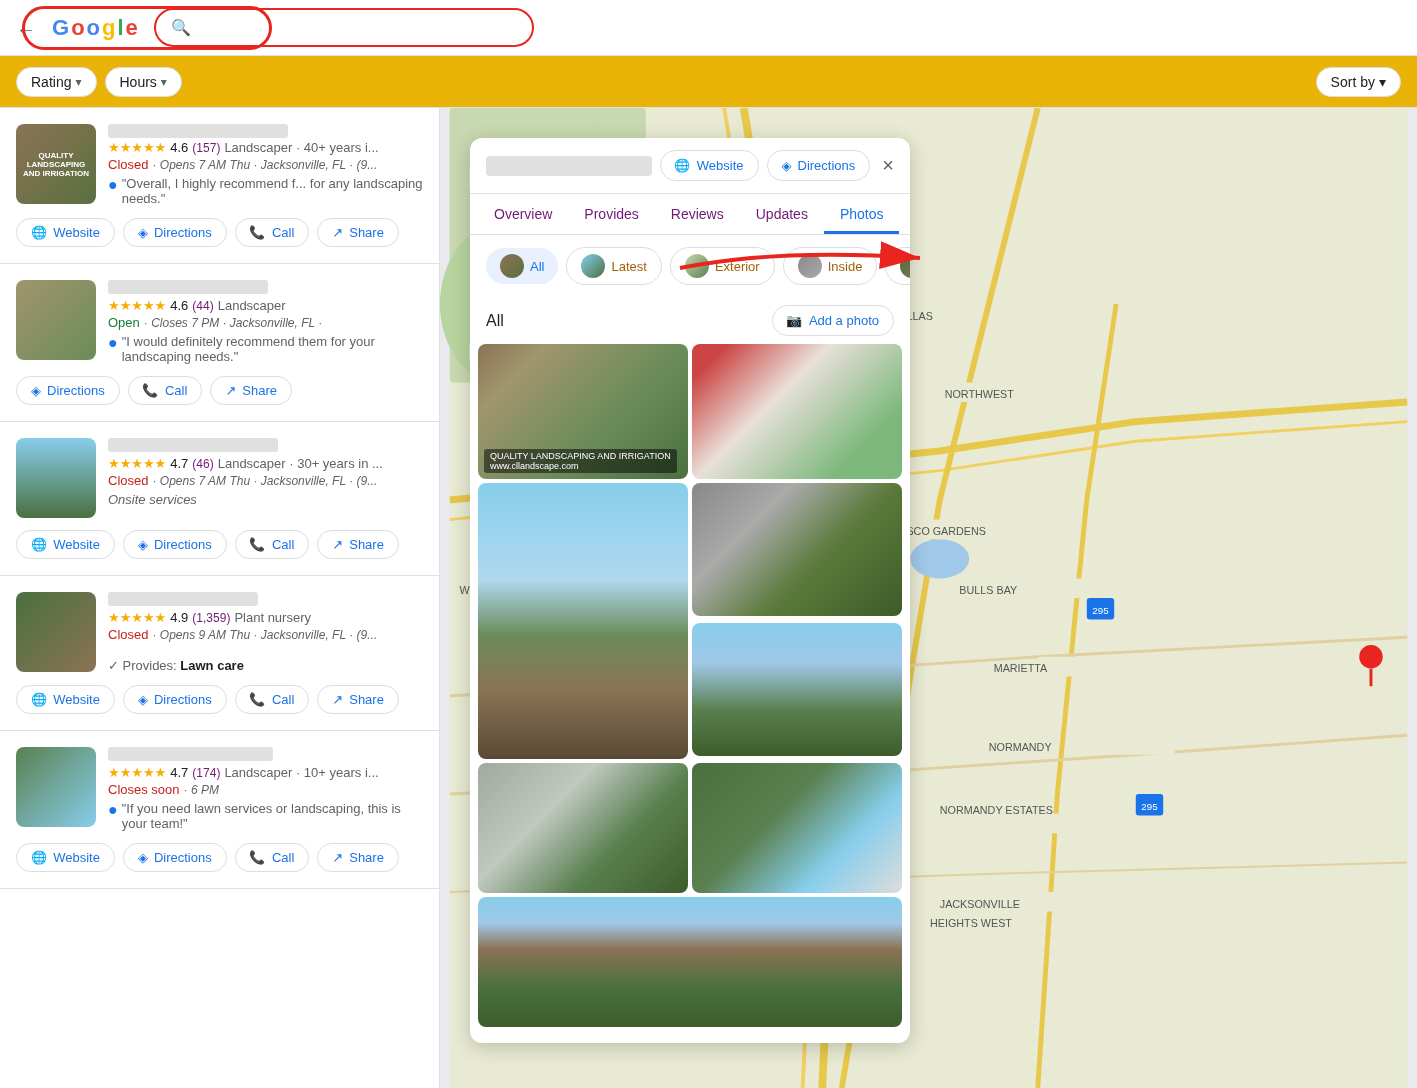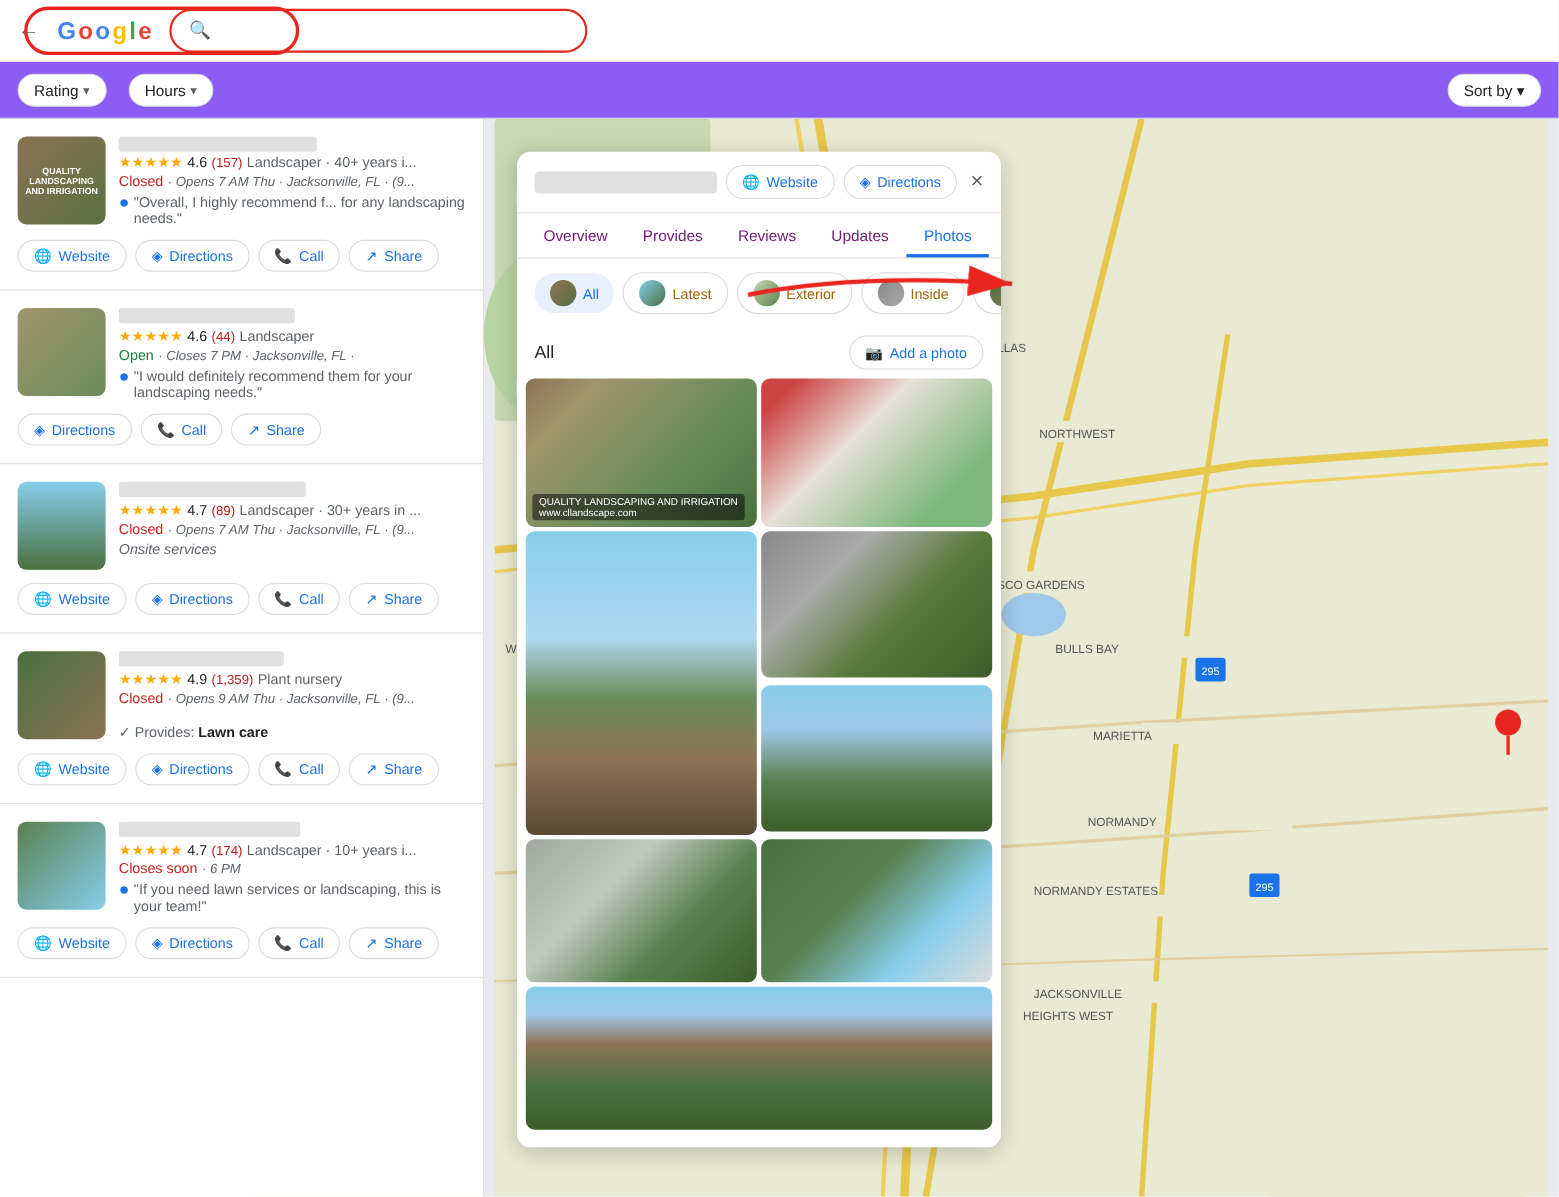--- a/index.html
+++ b/index.html
@@ -16,22 +16,22 @@
     .g-o { color: #FBBC05; } .g-o2 { color: #34A853; } .g-e { color: #EA4335; }
     .search-bar-wrap {
       display: flex; align-items: center; border: 2px solid #E8251E; border-radius: 24px;
       padding: 8px 16px; width: 380px; background: #fff;
     }
     .search-icon-wrap { color: #9aa0a6; margin-right: 8px; font-size: 16px; }
     .search-input { border: none; outline: none; font-size: 15px; flex: 1; color: #202124; }
 
     
     .filter-bar {
-      display: flex; align-items: center; padding: 8px 16px; gap: 20px; border-bottom: 1px solid #e0e0e0;
-      background: #8b5cf6; height: 52px;
+      display: flex; align-items: center; padding: 8px 16px; gap: 8px; border-bottom: 1px solid #e0e0e0;
+      background: #eab308; height: 52px;
     }
     .filter-btn {
       display: flex; align-items: center; gap: 4px; border: 1px solid #dadce0; border-radius: 20px;
       padding: 6px 14px; font-size: 14px; color: #202124; cursor: pointer; background: #fff;
     }
     .filter-btn .chevron { font-size: 12px; color: #5f6368; }
     .sort-btn {
       margin-left: auto; display: flex; align-items: center; gap: 4px; border: 1px solid #dadce0;
       border-radius: 20px; padding: 6px 14px; font-size: 14px; color: #202124; cursor: pointer; background: #fff;
     }
@@ -46,21 +46,21 @@
     .listing { display: flex; flex-direction: column; padding: 16px; border-bottom: 1px solid #e0e0e0; }
     .listing-top { display: flex; gap: 12px; }
     .listing-img {
       width: 80px; height: 80px; border-radius: 8px; background: #c9d6c9; flex-shrink: 0;
       overflow: hidden; display: flex; align-items: center; justify-content: center;
     }
     .listing-info { flex: 1; }
     .listing-name { font-size: 14px; font-weight: 500; color: #202124; margin-bottom: 2px; }
     .listing-stars { display: flex; align-items: center; gap: 4px; font-size: 13px; margin-bottom: 2px; }
     .stars { color: #F9AB00; font-size: 13px; }
-    .rating-count { color: #b91c1c; font-size: 12px; }
+    .rating-count { color: #701a75; font-size: 12px; }
     .listing-type { color: #5f6368; font-size: 13px; }
     .listing-status { display: flex; align-items: center; gap: 4px; font-size: 13px; margin-top: 2px; }
     .closed { color: #C5221F; font-weight: 500; }
     .open-status { color: #188038; font-weight: 500; }
     .listing-detail { color: #5f6368; font-size: 12px; font-style: italic; }
     .listing-review { display: flex; align-items: flex-start; gap: 4px; font-size: 13px; color: #5f6368; margin-top: 4px; }
     .review-dot { color: #1a73e8; font-size: 16px; }
     .listing-provides { font-size: 13px; color: #5f6368; margin-top: 16px; }
     .listing-provides strong { color: #202124; }
     .listing-actions { display: flex; gap: 8px; margin-top: 12px; flex-wrap: wrap; }
@@ -236,21 +236,21 @@
     </div>
 
     <div class="listing">
       <div class="listing-top">
         <div class="listing-img" style="background: linear-gradient(180deg,#87CEEB,#4a7040);"></div>
         <div class="listing-info">
           <div class="listing-name" style="background:#e0e0e0;height:14px;width:170px;border-radius:3px;margin-bottom:4px;"></div>
           <div class="listing-stars">
             <span class="stars">★★★★★</span>
             <span style="font-size:13px;color:#202124;">4.7</span>
-            <span class="rating-count">(89)</span>
+            <span class="rating-count">(46)</span>
             <span class="listing-type">Landscaper · 30+ years in ...</span>
           </div>
           <div class="listing-status">
             <span class="closed">Closed</span>
             <span class="listing-detail"> · Opens 7 AM Thu · Jacksonville, FL · (9...</span>
           </div>
           <div class="listing-detail" style="margin-top:4px;font-size:13px;">Onsite services</div>
         </div>
       </div>
       <div class="listing-actions">

